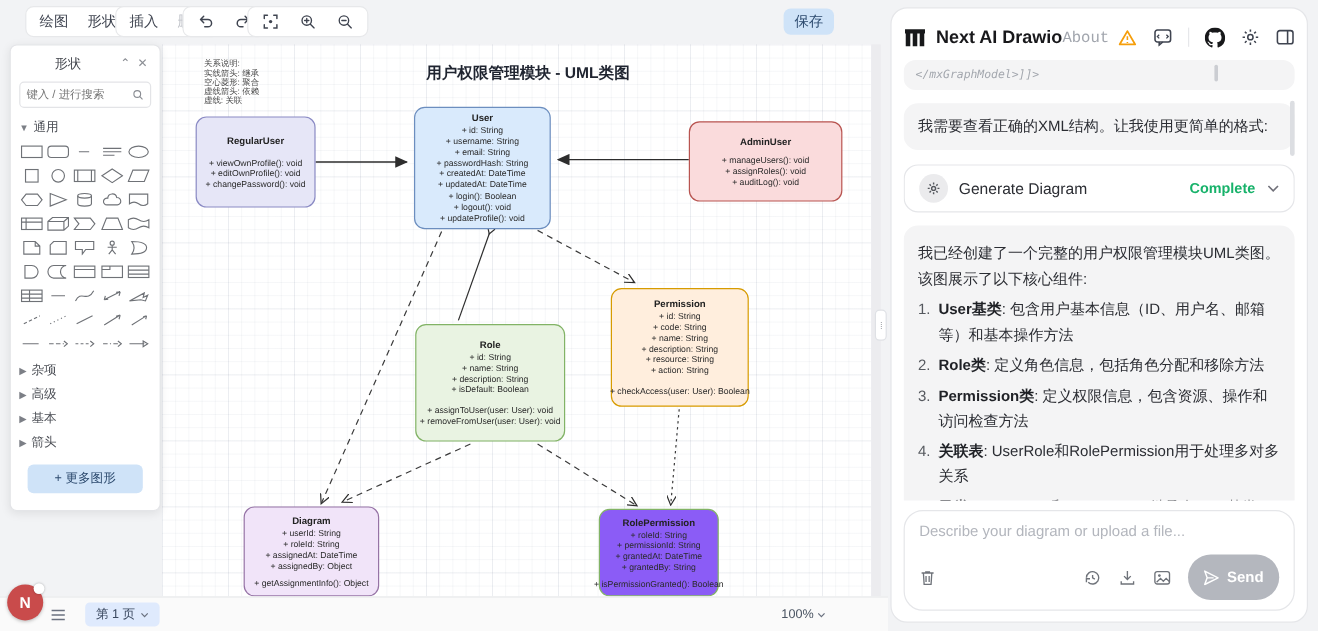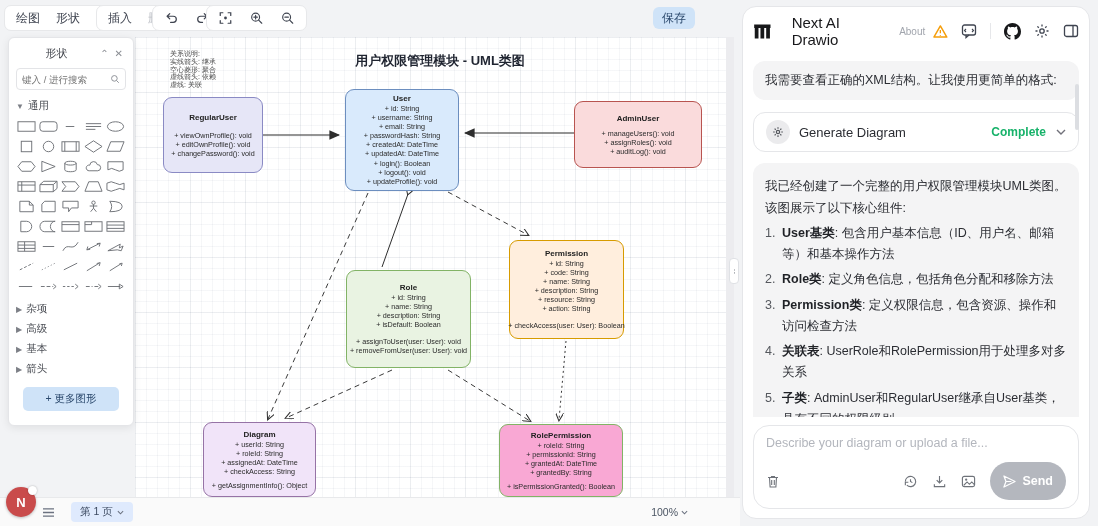--- a/index.html
+++ b/index.html
@@ -49,22 +49,22 @@
   #left-footer { position:absolute; left:0; top:497px; width:740px; height:29px; background:#fafafa; border-top:1px solid #e8e9eb; display:flex; align-items:center; z-index:5; }
   #hamburger { margin-left:42px; cursor:pointer; }
   #page-tab { margin-left:16px; background:#dfeafd; border-radius:4px; padding:3px 9px; font-size:10.5px; color:#3b4960; display:flex; align-items:center; gap:4px; cursor:pointer; }
   #zoom-ctl { position:absolute; right:52px; font-size:10.5px; color:#4b5563; display:flex; align-items:center; gap:3px; cursor:pointer; }
   #avatar { position:absolute; left:6px; top:487px; width:30px; height:30px; border-radius:50%; color:#fff; font-weight:bold; font-size:13px; display:flex; align-items:center; justify-content:center; z-index:9; box-shadow:0 1px 3px rgba(0,0,0,.25); cursor:pointer; }
   #avatar .dot { position:absolute; right:-1px; top:-1px; width:9px; height:9px; background:#fff; border-radius:50%; box-shadow:0 0 2px rgba(0,0,0,.3); }
 
   
   #panel { position:absolute; left:742px; top:6px; width:348px; height:513px; background:#fff; border:1px solid #e5e6e9; border-radius:14px; padding:9px 10px; display:flex; flex-direction:column; }
   #p-head { display:flex; align-items:center; height:30px; flex:none; }
-  #p-title { font-size:15px; font-weight:normal; color:#18181b; margin-left:20px; }
-  #p-about { font-size:10px; color:#a1a5ad; margin-left:10px; cursor:pointer; }
+  #p-title { font-size:15px; font-weight:bold; color:#18181b; margin-left:8px; }
+  #p-about { font-size:13px; color:#a1a5ad; cursor:pointer;font-family:Liberation Mono, monospace; }
   #p-warn { margin-left:8px; }
   .hd-ic { color:#3f4450; margin-left:13px; cursor:pointer; display:flex; }
   .hd-div { width:1px; height:16px; background:#e6e7ea; margin-left:13px; }
   #chat { flex:1; overflow:hidden; position:relative; margin-top:4px; }
   #code-chip { background:#f4f4f5; border-radius:10px; height:25px; display:flex; align-items:center; padding:0 10px; position:relative; }
   #code-chip span { font-family:"DejaVu Sans Mono",monospace; font-style:italic; font-size:9.5px; color:#a3a7ae; }
   #chip-thumb { position:absolute; right:64px; top:4px; width:3px; height:14px; background:#cbcdd2; border-radius:2px; }
   .bubble { background:#f4f4f5; border-radius:12px; padding:9px 12px; font-size:12.5px; color:#2b2d33; margin-top:11px; line-height:1.7; }
   #tool-card { margin-top:12px; border:1px solid #e5e6e9; border-radius:12px; height:40px; display:flex; align-items:center; padding:0 12px; cursor:pointer; }
   #tool-ic { width:24px; height:24px; border-radius:50%; background:#ebebed; display:flex; align-items:center; justify-content:center; color:#55585e; }
@@ -82,21 +82,21 @@
   #input-row2 { display:flex; align-items:center; margin-top:12px; color:#6f737a; }
   .in-ic { cursor:pointer; display:flex; margin-left:14px; }
   .in-ic.first { margin-left:0; }
   #send-btn { margin-left:14px; background:#b4b7be; color:#fff; border:none; border-radius:999px; height:38px; padding:0 13px; font-size:12.5px; font-weight:bold; display:flex; align-items:center; gap:6px; cursor:pointer; }
 </style>
 </head>
 <body>
 
 <div id="left">
 
-  <div class="tb-group" style="left:4px;">
+  <div class="tb-group" style="left:21px;">
     <span class="tb-btn">绘图</span>
     <span class="tb-btn">形状</span>
     <span class="tb-btn">格式</span>
   </div>
   <div class="tb-group" style="left:96px;">
     <span class="tb-btn">插入</span>
     <span class="tb-btn disabled">删除</span>
   </div>
   <div class="tb-group" style="left:152px;">
     <span class="tb-btn">
@@ -218,26 +218,26 @@
     <div class="gap"></div>
     <div class="ln">+ assignToUser(user: User): void</div>
     <div class="ln">+ removeFromUser(user: User): void</div>
   </div>
 
   <div class="uml" style="left: 203px; top: 422px; width: 113px; height: 75px; background-color: rgb(241, 228, 249); border-color: rgb(150, 115, 166);">
     <div class="nm">Diagram</div>
     <div class="ln">+ userId: String</div>
     <div class="ln">+ roleId: String</div>
     <div class="ln">+ assignedAt: DateTime</div>
-    <div class="ln">+ checkAccess: String</div>
+    <div class="ln">+ assignedBy: Object</div>
     <div class="gap" style="height:5px;"></div>
     <div class="ln">+ getAssignmentInfo(): Object</div>
   </div>
 
-  <div class="uml" style="left: 499px; top: 424px; width: 124px; height: 73px; background-color: #f9a8d4; border-color: rgb(130, 179, 102);">
+  <div class="uml" style="left: 499px; top: 424px; width: 100px; height: 73px; background-color: #8b5cf6; border-color: rgb(130, 179, 102);">
     <div class="nm">RolePermission</div>
     <div class="ln">+ roleId: String</div>
     <div class="ln">+ permissionId: String</div>
     <div class="ln">+ grantedAt: DateTime</div>
     <div class="ln">+ grantedBy: String</div>
     <div class="gap" style="height:5px;"></div>
     <div class="ln">+ isPermissionGranted(): Boolean</div>
   </div>
 
   <div id="shapes-panel">
@@ -571,20 +571,24 @@
       </span>
     <span class="hd-ic">
         <svg width="16" height="16" viewBox="0 0 16 16">
           <rect x="1.5" y="2.5" width="13" height="11" rx="2" fill="none" stroke="#3f4450" stroke-width="1.3"></rect>
           <path d="M10 2.5v11" stroke="#3f4450" stroke-width="1.3"></path>
         </svg>
       </span>
   </div>
 
   <div id="chat">
+    <div id="code-chip">
+      <span>&lt;/mxGraphModel&gt;]]&gt;</span>
+      <div id="chip-thumb"></div>
+    </div>
 
     <div class="bubble"><span>我需要查看正确的XML结构。让我使用更简单的格式:</span></div>
 
     <div id="tool-card">
       <span id="tool-ic">
           <svg width="12" height="12" viewBox="0 0 16 16">
             <circle cx="8" cy="8" r="2.2" fill="none" stroke="#55585e" stroke-width="1.6"></circle>
             <path d="M8 1.5v2.2M8 12.3v2.2M1.5 8h2.2M12.3 8h2.2M3.5 3.5l1.5 1.5M11 11l1.5 1.5M12.5 3.5 11 5M5 11l-1.5 1.5" stroke="#55585e" stroke-width="1.6"></path>
           </svg>
         </span>

